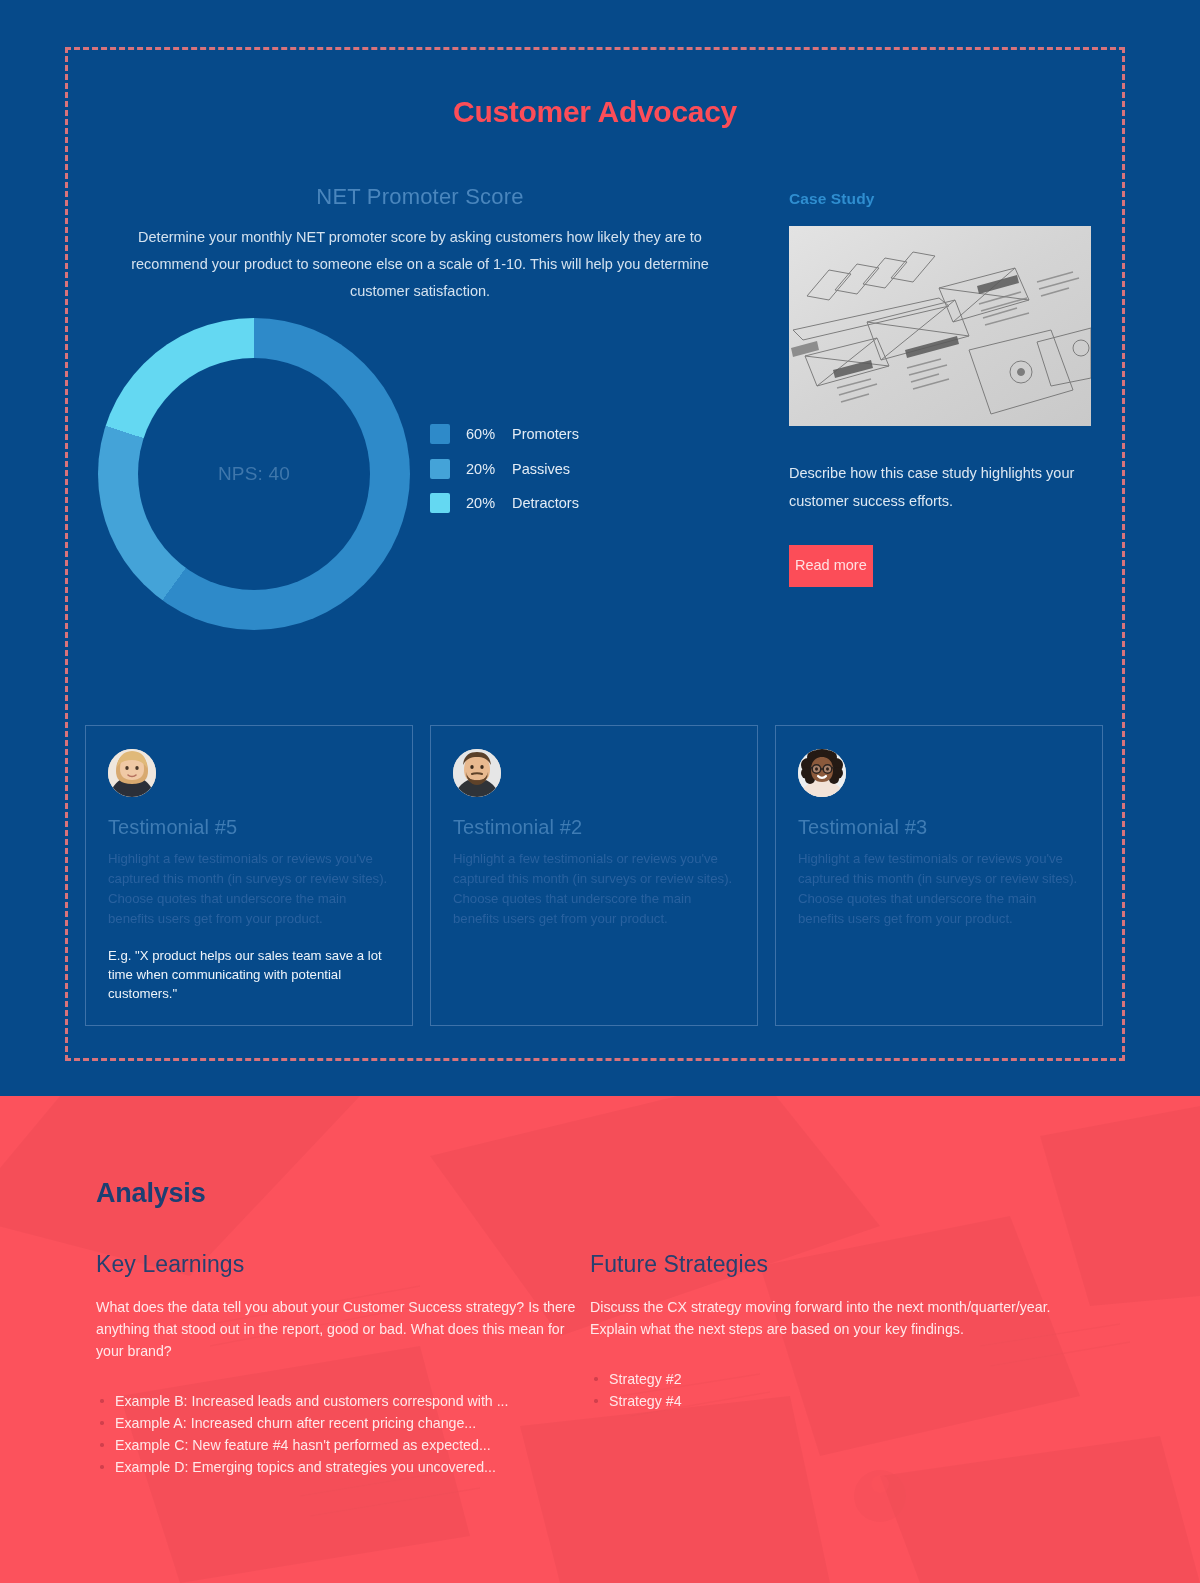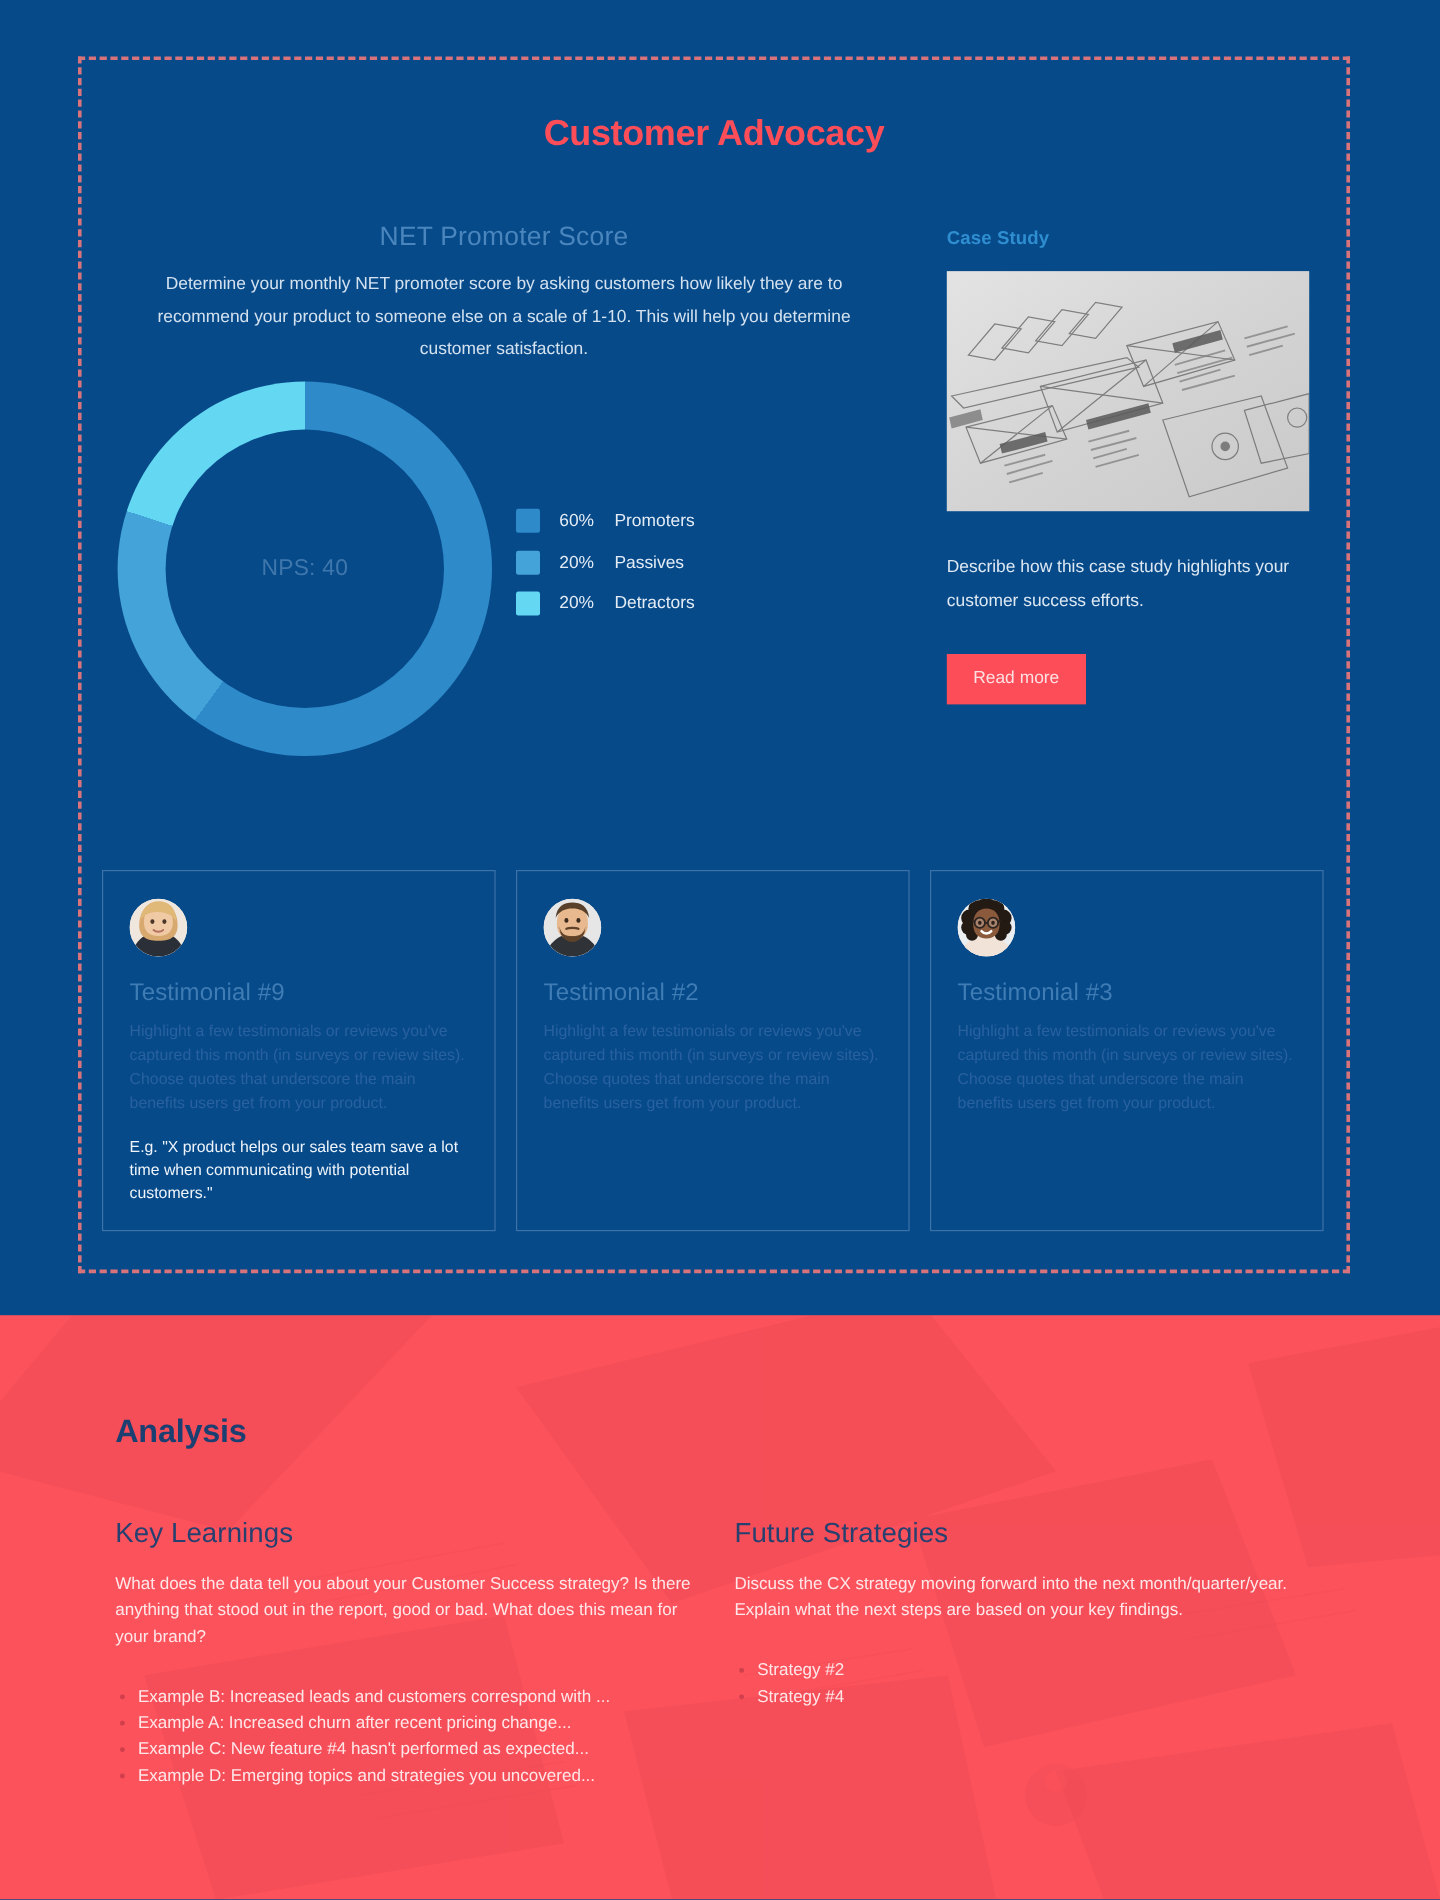--- a/index.html
+++ b/index.html
@@ -177,21 +177,21 @@
   .case-study-desc {
     margin-top: 33px;
     font-size: 14.5px;
     line-height: 28px;
     color: #dde8f2;
   }
 
   .read-more-btn {
     display: inline-block;
     margin-top: 30px;
-    padding: 13px 22px 14px;
+    padding: 13px 6px 14px;
     background: #fc4d58;
     color: #ffe0e2;
     font-size: 14.5px;
     font-family: inherit;
     border: none;
     cursor: pointer;
     line-height: 1;
   }
 
   
@@ -267,24 +267,23 @@
     top: 82px;
     font-size: 27px;
     font-weight: bold;
     color: #1c3f72;
     letter-spacing: -0.2px;
   }
 
   .analysis-cols {
     position: absolute;
     left: 96px;
-    top: 168px;
+    top: 155px;
     width: 1010px;
     display: flex;
-    gap: 22px;
   }
 
   .analysis-col { width: 494px; }
 
   .col-heading {
     font-size: 23px;
     font-weight: normal;
     color: #27406f;
     letter-spacing: 0.1px;
   }
@@ -441,21 +440,21 @@
       <rect width="48" height="48" fill="#efe7de"></rect>
       <path d="M0 48 C6 32 16 27 24 27 C32 27 42 32 48 48 Z" fill="#2b2f38"></path>
       <path d="M8 22 C8 9 16 3 24 3 C32 3 40 9 40 22 C40 30 36 35 24 35 C12 35 8 30 8 22 Z" fill="#d8a96f"></path>
       <path d="M12 20 C12 8 18 4 24 4 C30 4 36 8 36 20 C36 27 32 31 24 31 C16 31 12 27 12 20 Z" fill="#f0c9a5"></path>
       <path d="M9 18 C10 6 18 2 24 2 C31 2 39 6 39 19 C36 14 31 11 24 11 C17 11 12 13 9 18 Z" fill="#e0b979"></path>
       <ellipse cx="19" cy="19" rx="1.7" ry="2" fill="#4a3728"></ellipse>
       <ellipse cx="29" cy="19" rx="1.7" ry="2" fill="#4a3728"></ellipse>
       <path d="M20 26 C22 28 26 28 28 26" stroke="#b5715f" stroke-width="1.6" fill="none" stroke-linecap="round"></path>
     </svg>
           </div>
-          <div class="testimonial-title">Testimonial #9</div>
+          <div class="testimonial-title">Testimonial #5</div>
           <p class="testimonial-body">Highlight a few testimonials or reviews you've captured this month (in surveys or review sites). Choose quotes that underscore the main benefits users get from your product.</p>
           <p class="testimonial-example">E.g. "X product helps our sales team save a lot time when communicating with potential customers."</p>
         </div>
         <div class="testimonial-card">
           <div class="avatar">
             <svg width="48" height="48" viewBox="0 0 48 48" aria-hidden="true">
       <rect width="48" height="48" fill="#e6e6e6"></rect>
       <path d="M0 48 C6 34 16 29 24 29 C32 29 42 34 48 48 Z" fill="#2f3338"></path>
       <path d="M11 21 C11 10 17 5 24 5 C31 5 37 10 37 21 C37 29 32 34 24 34 C16 34 11 29 11 21 Z" fill="#e8b98f"></path>
       <path d="M12 22 C14 32 18 35 24 35 C30 35 34 32 36 22 C35 29 31 31 24 31 C17 31 13 29 12 22 Z" fill="#6b4a30"></path>

